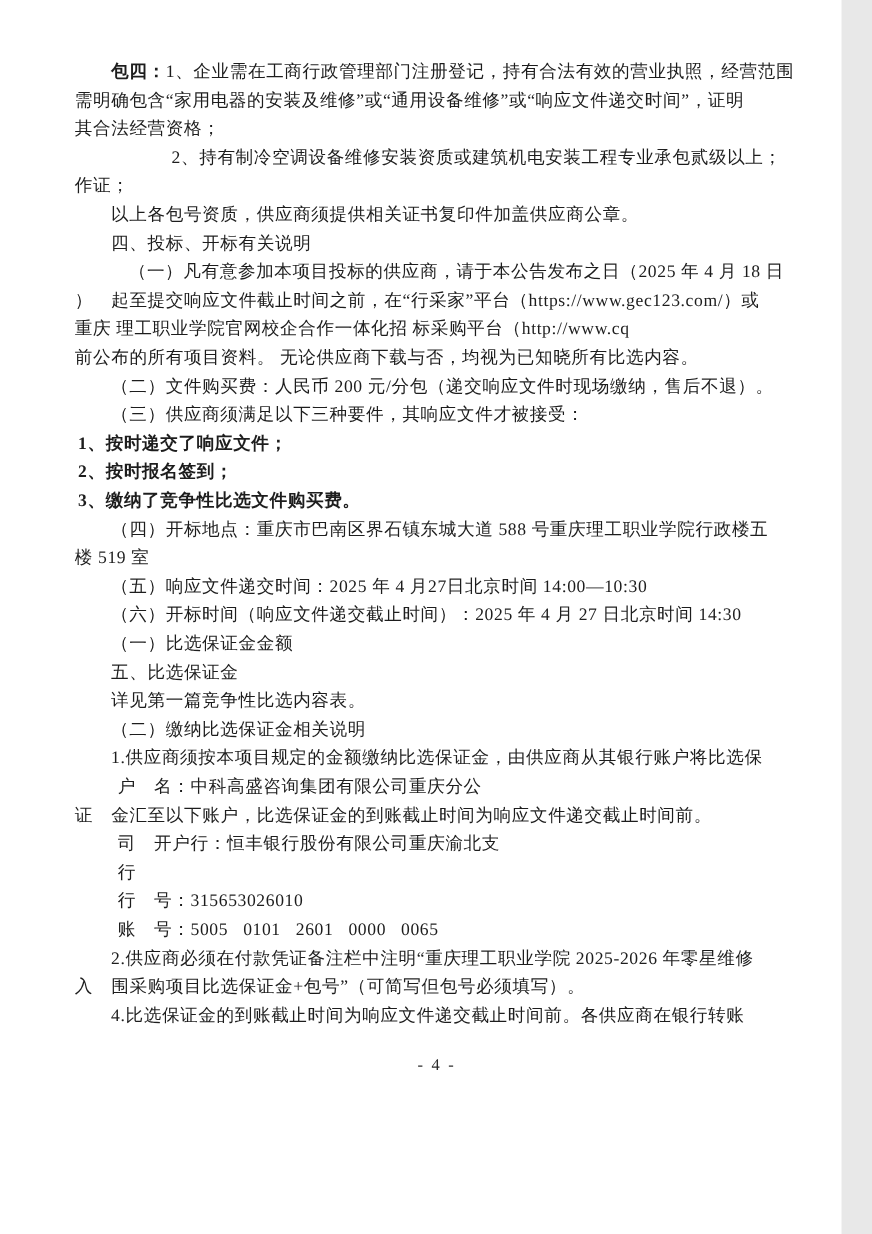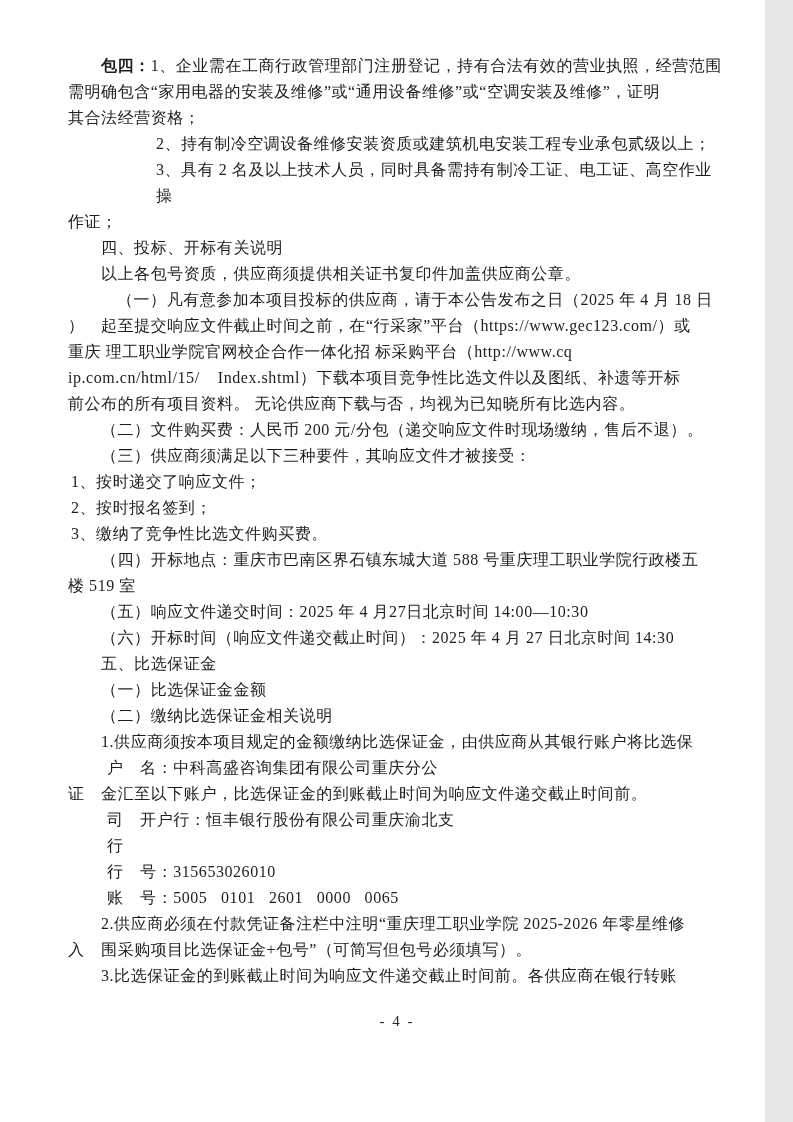--- a/index.html
+++ b/index.html
@@ -27,21 +27,21 @@
     line-height: 26px;
     min-height: 26px;
     letter-spacing: 0.55px;
     white-space: pre-wrap;
     word-break: break-all;
   }
   
   .ind-none { padding-left: 0; }
   .ind-std  { padding-left: 33px; }
   .ind-deep { padding-left: 49px; }
-  .ind-num  { padding-left: 3px; }
+  .ind-num  { padding-left: 3px; font-weight: bold; }
   .ind-sub  { padding-left: 88px; }
   .ind-sub4 { padding-left: 105px; }
   .ind-bank { padding-left: 39px; }
 
   .seg-b { font-weight: 700; }
   .seg-u { text-underline-offset: 3px; text-decoration-thickness: 1px; }
 
   .page-number {
     margin-top: 19px;
     text-align: center;
@@ -51,50 +51,49 @@
     color: #2a2a2a;
   }
 </style>
 </head>
 <body>
 
 <div class="page">
   <div class="doc-body">
     <div id="lines">
         <div class="line ind-std"><span class="seg-b">包四：</span><span>1、企业需在工商行政管理部门注册登记，持有合法有效的营业执照，经营范围</span></div>
-        <div class="line ind-none"><span>需明确包含“家用电器的安装及维修”或“通用设备维修”或“空调安装及维修”，证明</span></div>
+        <div class="line ind-none"><span>需明确包含“家用电器的安装及维修”或“通用设备维修”或“响应文件递交时间”，证明</span></div>
         <div class="line ind-none"><span>其合法经营资格；</span></div>
         <div class="line ind-sub"><span>2、持有制冷空调设备维修安装资质或建筑机电安装工程专业承包贰级以上；</span></div>
-        <div class="line ind-sub"><span>3、具有 2 名及以上技术人员，同时具备需持有制冷工证、电工证、高空作业操</span></div>
         <div class="line ind-none"><span>作证；</span></div>
+        <div class="line ind-std"><span>以上各包号资质，供应商须提供相关证书复印件加盖供应商公章。</span></div>
         <div class="line ind-std"><span>四、投标、开标有关说明</span></div>
-        <div class="line ind-std"><span>以上各包号资质，供应商须提供相关证书复印件加盖供应商公章。</span></div>
         <div class="line ind-deep"><span>（一）凡有意参加本项目投标的供应商，请于本公告发布之日（</span><span class="seg-u">2025</span><span> 年</span><span class="seg-u"> 4 </span><span>月</span><span class="seg-u"> 18 </span><span>日</span></div>
         <div class="line ind-none"><span>）　起至提交响应文件截止时间之前，在“行采家”平台（https://www.gec123.com/）或</span></div>
         <div class="line ind-none"><span>重庆 理工职业学院官网校企合作一体化招 标采购平台（http://www.cq</span></div>
-        <div class="line ind-none"><span>ip.com.cn/html/15/    Index.shtml）下载本项目竞争性比选文件以及图纸、补遗等开标</span></div>
         <div class="line ind-none"><span>前公布的所有项目资料。 无论供应商下载与否，均视为已知晓所有比选内容。</span></div>
         <div class="line ind-std"><span>（二）文件购买费：人民币 200 元/分包（递交响应文件时现场缴纳，售后不退）。</span></div>
         <div class="line ind-std"><span>（三）供应商须满足以下三种要件，其响应文件才被接受：</span></div>
         <div class="line ind-num"><span>1、按时递交了响应文件；</span></div>
         <div class="line ind-num"><span>2、按时报名签到；</span></div>
         <div class="line ind-num"><span>3、缴纳了竞争性比选文件购买费。</span></div>
         <div class="line ind-std"><span>（四）开标地点：重庆市巴南区界石镇东城大道 588 号重庆理工职业学院行政楼五</span></div>
         <div class="line ind-none"><span>楼 519 室</span></div>
         <div class="line ind-std"><span>（五）响应文件递交时间：2025 年 4 月27日北京时间 14:00—10:30</span></div>
         <div class="line ind-std"><span>（六）开标时间（响应文件递交截止时间）：2025 年 4 月 27 日北京时间 14:30</span></div>
+        <div class="line ind-std"><span>（一）比选保证金金额</span></div>
         <div class="line ind-std"><span>五、比选保证金</span></div>
-        <div class="line ind-std"><span>（一）比选保证金金额</span></div>
+        <div class="line ind-std"><span>详见第一篇竞争性比选内容表。</span></div>
         <div class="line ind-std"><span>（二）缴纳比选保证金相关说明</span></div>
         <div class="line ind-std"><span>1.供应商须按本项目规定的金额缴纳比选保证金，由供应商从其银行账户将比选保</span></div>
         <div class="line ind-bank"><span>户　名：中科高盛咨询集团有限公司重庆分公</span></div>
         <div class="line ind-none"><span>证　金汇至以下账户，比选保证金的到账截止时间为响应文件递交截止时间前。</span></div>
         <div class="line ind-bank"><span>司　开户行：恒丰银行股份有限公司重庆渝北支</span></div>
         <div class="line ind-bank"><span>行</span></div>
         <div class="line ind-bank"><span>行　号：315653026010</span></div>
         <div class="line ind-bank"><span>账　号：5005   0101   2601   0000   0065</span></div>
         <div class="line ind-std"><span>2.供应商必须在付款凭证备注栏中注明“重庆理工职业学院 2025-2026 年零星维修</span></div>
         <div class="line ind-none"><span>入　围采购项目比选保证金+包号”（可简写但包号必须填写）。</span></div>
-        <div class="line ind-std"><span>3.比选保证金的到账截止时间为响应文件递交截止时间前。各供应商在银行转账</span></div>
+        <div class="line ind-std"><span>4.比选保证金的到账截止时间为响应文件递交截止时间前。各供应商在银行转账</span></div>
       </div>
     <div class="page-number">- 4 -</div>
   </div>
 </div>
 
 </body></html>

